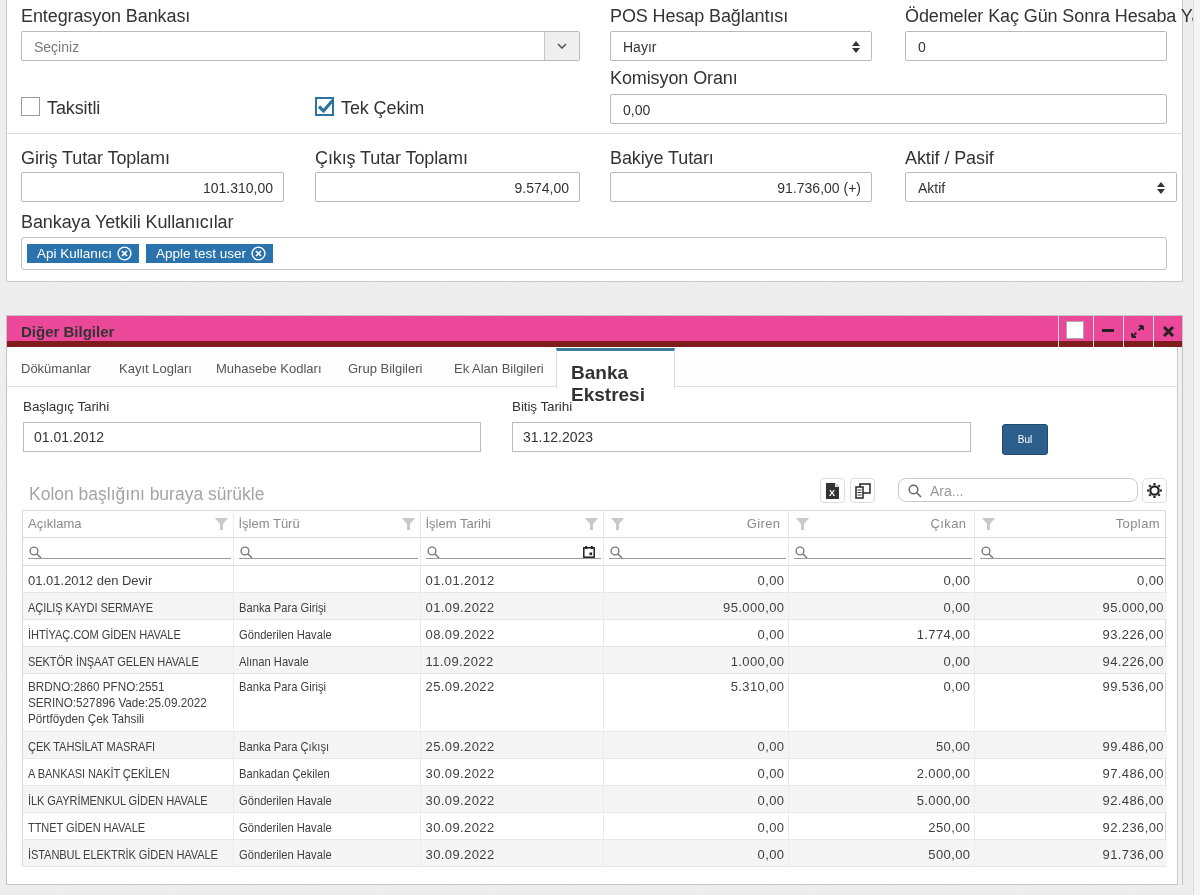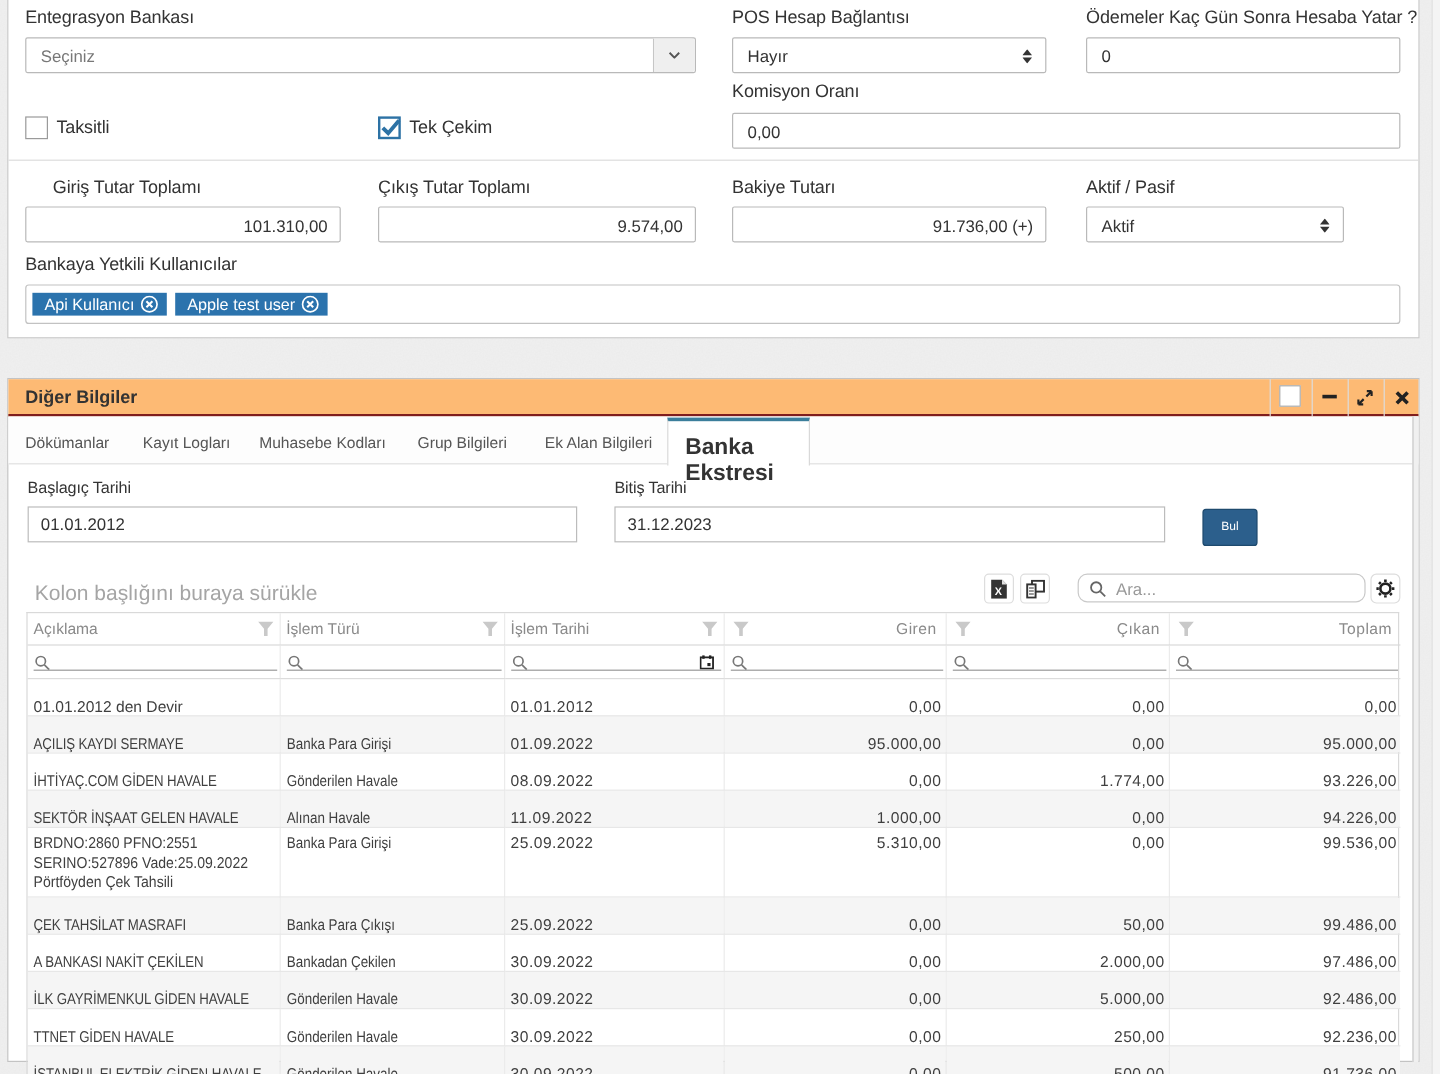--- a/index.html
+++ b/index.html
@@ -1,38 +1,38 @@
 <!DOCTYPE html>
 <html><head>
 <meta charset="utf-8">
 <style>
 * { margin:0; padding:0; box-sizing:border-box; }
 html,body { width:1200px; height:895px; overflow:hidden; }
 body { font-family:"Liberation Sans", sans-serif; background:#efefef; position:relative; color:#333; }
 .abs { position:absolute; }
-.lbl { position:absolute; font-size:15px; letter-spacing:-0.1px; color:#333; white-space:nowrap;text-align:center; }
+.lbl { position:absolute; font-size:18px; letter-spacing:-0.1px; color:#333; white-space:nowrap;text-align:center; }
 .inp { position:absolute; height:30px; border:1px solid #b9b9b9; border-radius:2px; background:#fff; font-size:14px; color:#333; line-height:30px; padding:0 10px 0 12px; white-space:nowrap; }
 .rt { text-align:right; }
 .sel-btn { position:absolute; right:0; top:0; width:35px; height:28px; background:#efefef; border-left:1px solid #c6c6c6; border-radius:0 3px 3px 0; }
 svg { display:block; }
 
 
 #toppanel { position:absolute; left:6px; top:-6px; width:1177px; height:288px; background:#fff; border:1px solid #c9c9c9; }
 
 
 .cb { position:absolute; width:19px; height:19px; background:#fff; border:1px solid #9a9a9a; }
 .cb.checked { border:2px solid #2d72a5; }
 
 
 .tagbox { position:absolute; left:21px; top:237px; width:1146px; height:33px; border:1px solid #c2c2c2; border-radius:3px; background:#fff; }
 .tag { position:absolute; top:6px; height:19px; background:#2b73ad; color:#fff; font-size:13.5px; line-height:19px; padding:0 27px 0 10px; white-space:nowrap; }
 
 
 #dialog { position:absolute; left:6px; top:315px; width:1177px; height:570px; background:#fff; border:1px solid #c3c3c3; }
-#dlghead { position:absolute; left:0; top:0; width:100%; height:31px; background:#fdba74; border-bottom:2px solid #7f1d1d; }
+#dlghead { position:absolute; left:0; top:0; width:100%; height:31px; background:#ec4899; border-bottom:6px solid #7f1d1d; }
 #dlghead .title { position:absolute; left:14px; top:7px; font-size:15px; font-weight:bold; color:#333; }
 .hsep { position:absolute; top:0; width:1px; height:31px; background:#ddd; }
 #tabbar { position:absolute; left:0; top:31px; width:100%; height:40px; background:#fdfdfd; border-bottom:1px solid #e0e0e0; }
 .tab { position:absolute; top:0; height:40px; line-height:43px; font-size:13px; color:#555; white-space:nowrap; }
 #activetab { position:absolute; left:549px; top:1px; width:119px; height:40px; background:#fff; border-left:1px solid #d9d9d9; border-right:1px solid #d9d9d9; border-top:3px solid #3b7e9b; }
 #activetab span { position:absolute; left:14px; top:11px; font-size:19px; font-weight:bold; color:#333; }
 
 
 .dlbl { position:absolute; font-size:13.5px; letter-spacing:-0.1px; color:#333; white-space:nowrap; }
 .dinp { position:absolute; height:30px; border:1px solid #bcbcbc; border-radius:0; background:#fff; font-size:14px; color:#333; line-height:28px; padding:0 10px; }
@@ -41,21 +41,21 @@
 .toolbtn { position:absolute; width:25px; height:25px; border:1px solid #ddd; border-radius:4px; background:#fff; }
 
 
 #grid { position:absolute; left:15px; top:194px; width:1144px; border:1px solid #d9d9d9; border-bottom:none; font-size:13px; color:#3f3f3f; }
 #grid table { border-collapse:collapse; table-layout:fixed; width:1144px; }
 #grid td { border-right:1px solid #ebebeb; border-bottom:1px solid #e7e7e7; padding:0 10px 0 5px; vertical-align:middle; overflow:hidden; white-space:nowrap; }
 #grid td:last-child { border-right:none; }
 #grid tr.hdr td { color:#8a8a8a; border-bottom:1px solid #d9d9d9; height:26px; position:relative; }
 #grid tr.hdr td.num { padding-right:7px; }
 #grid tr.flt td { height:28px; position:relative; border-bottom:1px solid #dcdcdc; }
-#grid tr.data td { height:27px; padding-top:15px; padding-bottom:0; }
+#grid tr.data td { height:27px; padding-top:3px; padding-bottom:0; }
 #grid tr.alt td { background:#f5f5f5; }
 #grid td.num { text-align:right; padding-right:3px; letter-spacing:0.4px; }
 #grid tr.data td:nth-child(3), #grid tr.tall td:nth-child(3) { letter-spacing:0.4px; }
 #grid tr.tall td { height:58px; vertical-align:top; padding-top:5px; white-space:normal; line-height:16px; }
 .funnel-r { position:absolute; right:5px; top:7px; }
 .funnel-l { position:absolute; left:7px; top:7px; }
 .mag { position:absolute; left:6px; top:8px; }
 .caps { display:inline-block; transform:scaleX(0.85); transform-origin:0 50%; letter-spacing:-0.1px; white-space:nowrap; }
 .c2 { display:inline-block; transform:scaleX(0.86); transform-origin:0 50%; white-space:nowrap; }
 .c3 { display:inline-block; transform:scaleX(0.9); transform-origin:0 50%; white-space:nowrap; }
@@ -102,28 +102,28 @@
 <div class="lbl" style="left:47px; top:98px;">Taksitli</div>
 <div class="cb checked" style="left:315px; top:97px;">
   <svg width="19" height="17" style="position:absolute;left:-1px;top:-1px;" viewBox="0 0 19 17">
       <path d="M3 8.5 L7.5 13 L16.5 2.5" fill="none" stroke="#2d72a5" stroke-width="3.2"></path>
     </svg>
 </div>
 <div class="lbl" style="left:341px; top:98px;">Tek Çekim</div>
 
 <div class="abs" style="left:7px; top:133px; width:1175px; height:1px; background:#dcdcdc;"></div>
 
-<div class="lbl" style="left:21px; top:148px;margin-left:23px;">Giriş Tutar Toplamı</div>
+<div class="lbl" style="left:21px; top:148px;">Giriş Tutar Toplamı</div>
 <div class="inp rt" style="left:21px; top:172px; width:263px;">101.310,00</div>
 <div class="lbl" style="left:315px; top:148px;">Çıkış Tutar Toplamı</div>
 <div class="inp rt" style="left:315px; top:172px; width:265px;">9.574,00</div>
 <div class="lbl" style="left:610px; top:148px;">Bakiye Tutarı</div>
 <div class="inp rt" style="left:610px; top:172px; width:262px;">91.736,00 (+)</div>
 <div class="lbl" style="left:905px; top:148px;">Aktif / Pasif</div>
-<div class="inp" style="left:905px; top:172px; width:215px;">Aktif
+<div class="inp" style="left:905px; top:172px; width:272px;">Aktif
   <svg width="8" height="12" style="position:absolute;right:11px;top:9px;" viewBox="0 0 8 12">
       <path d="M4 0 L8 5 L0 5 Z" fill="#333"></path>
       <path d="M4 12 L0 7 L8 7 Z" fill="#333"></path>
     </svg>
 </div>
 
 <div class="lbl" style="left:21px; top:212px;">Bankaya Yetkili Kullanıcılar</div>
 <div class="tagbox">
   <div class="tag" style="left:5px;">Api Kullanıcı
     <svg width="15" height="15" style="position:absolute;right:7px;top:2px;" viewBox="0 0 15 15">

